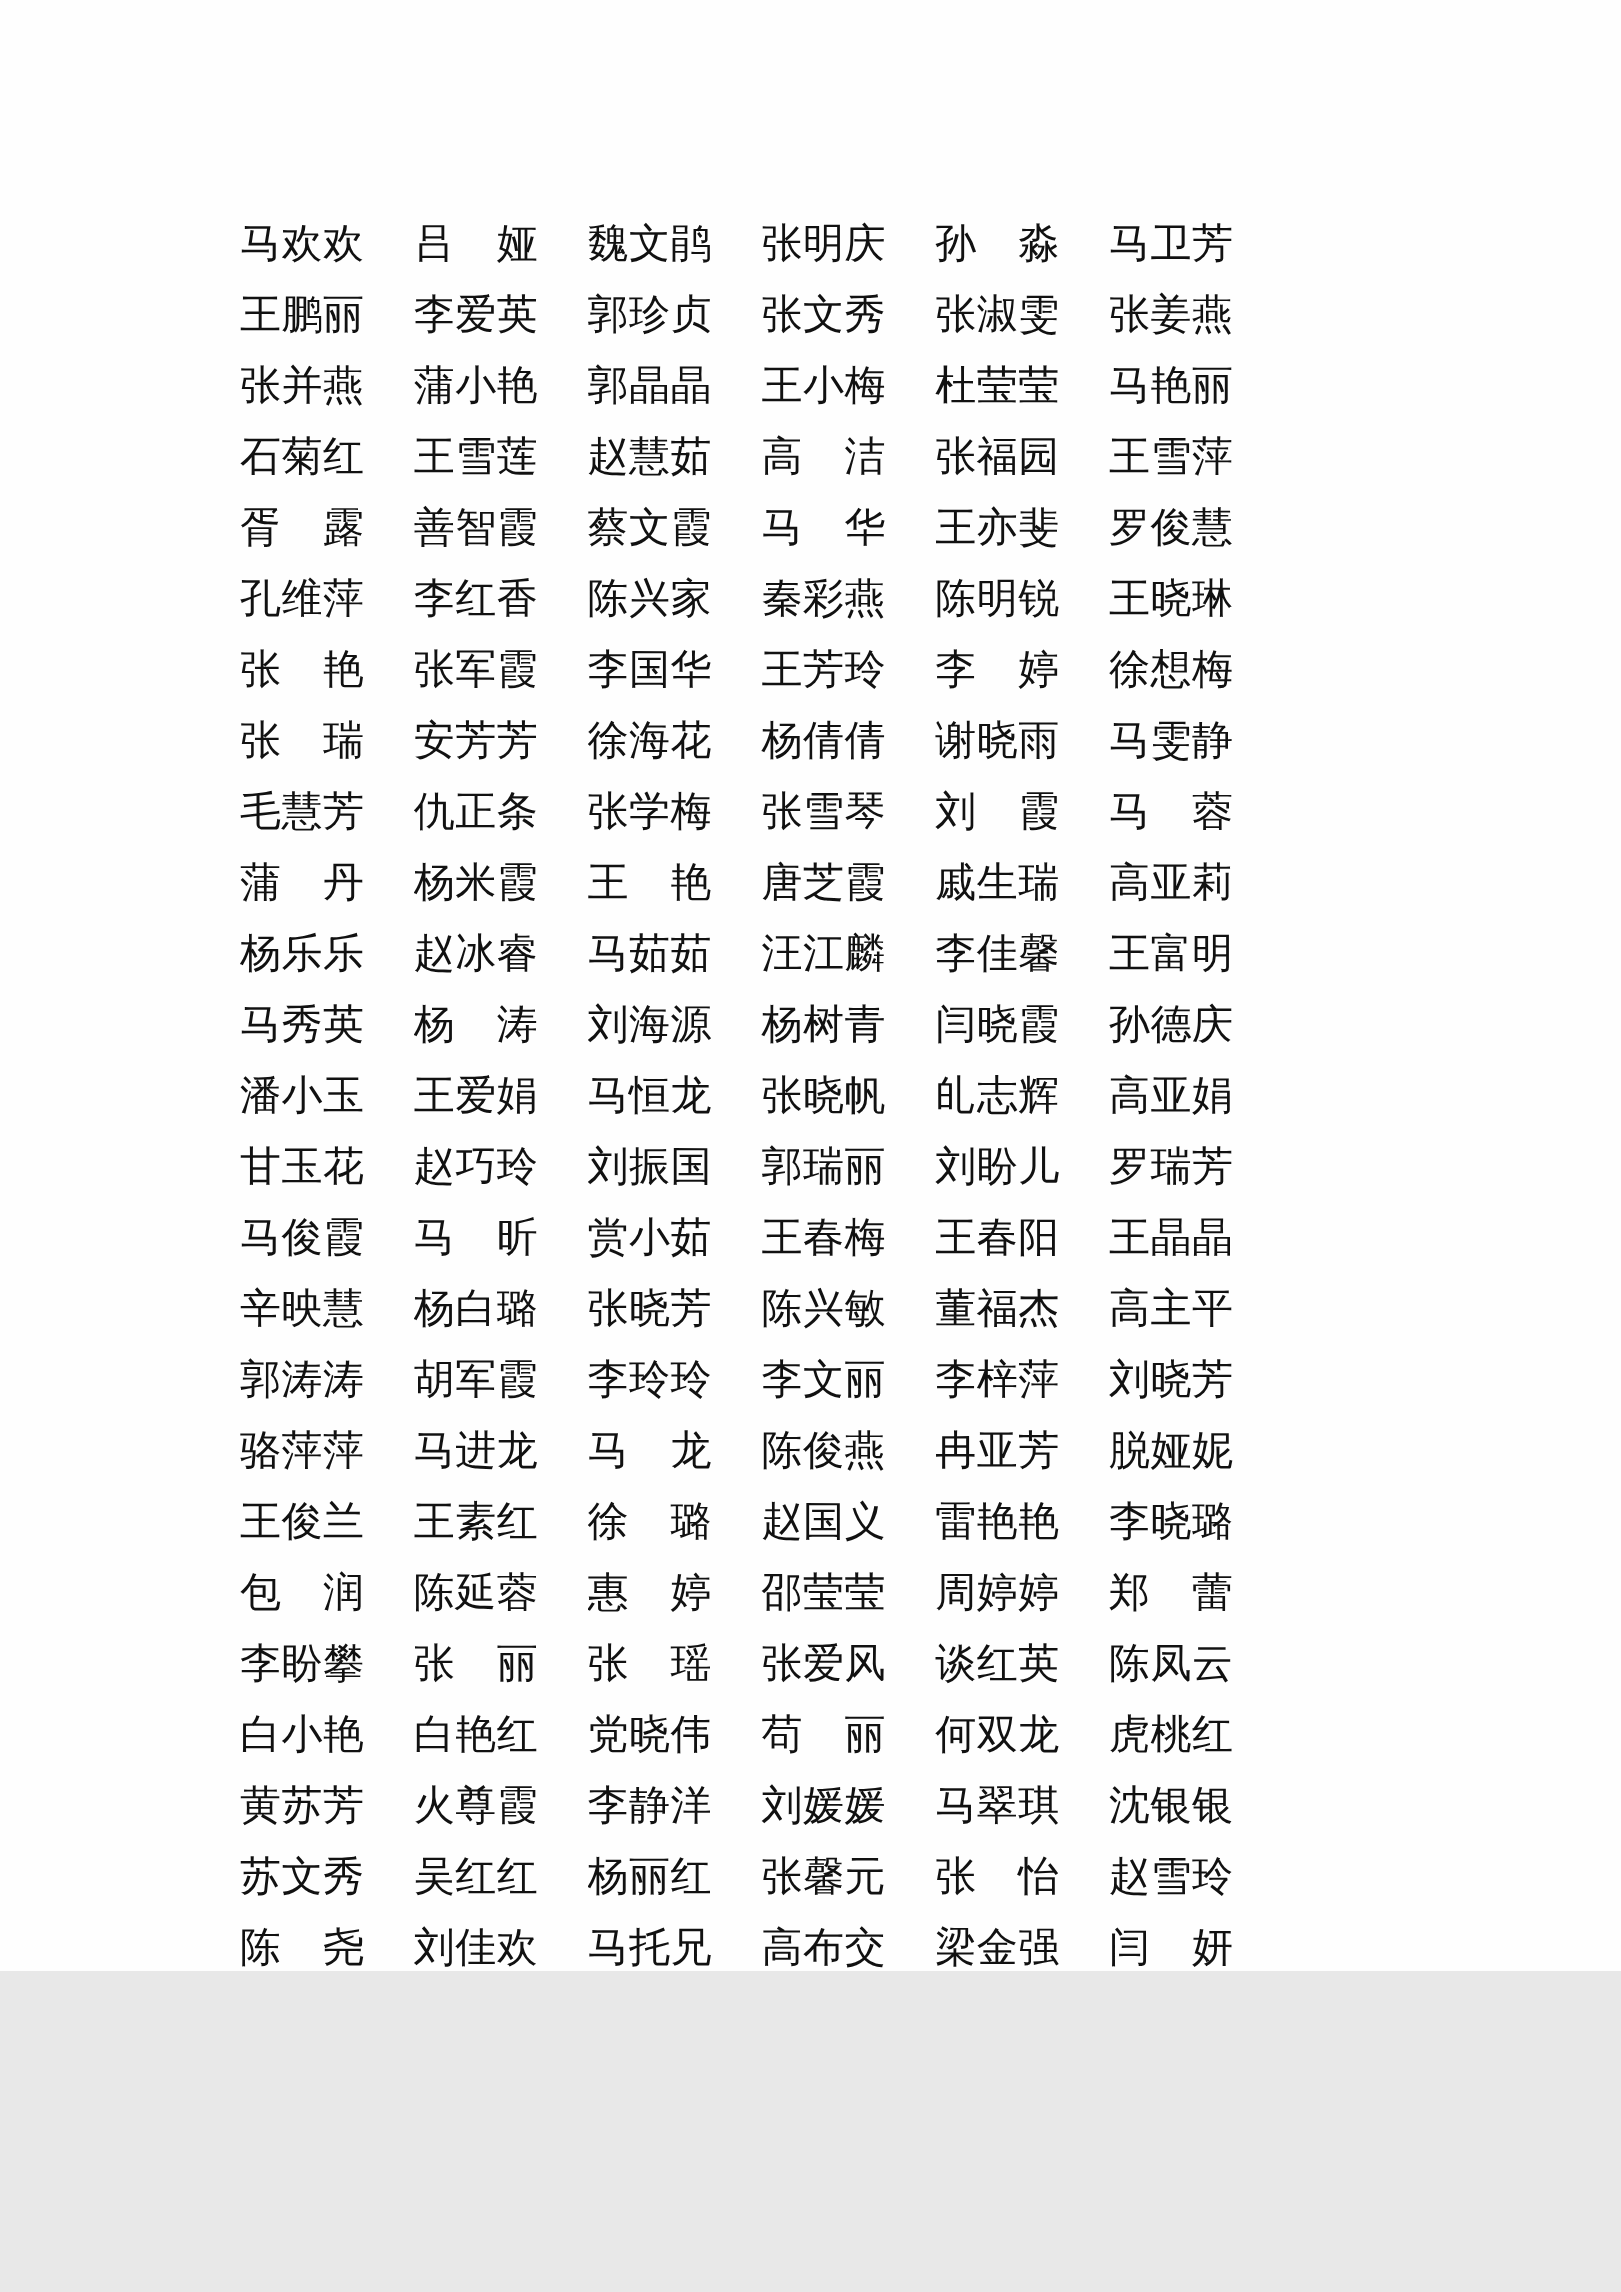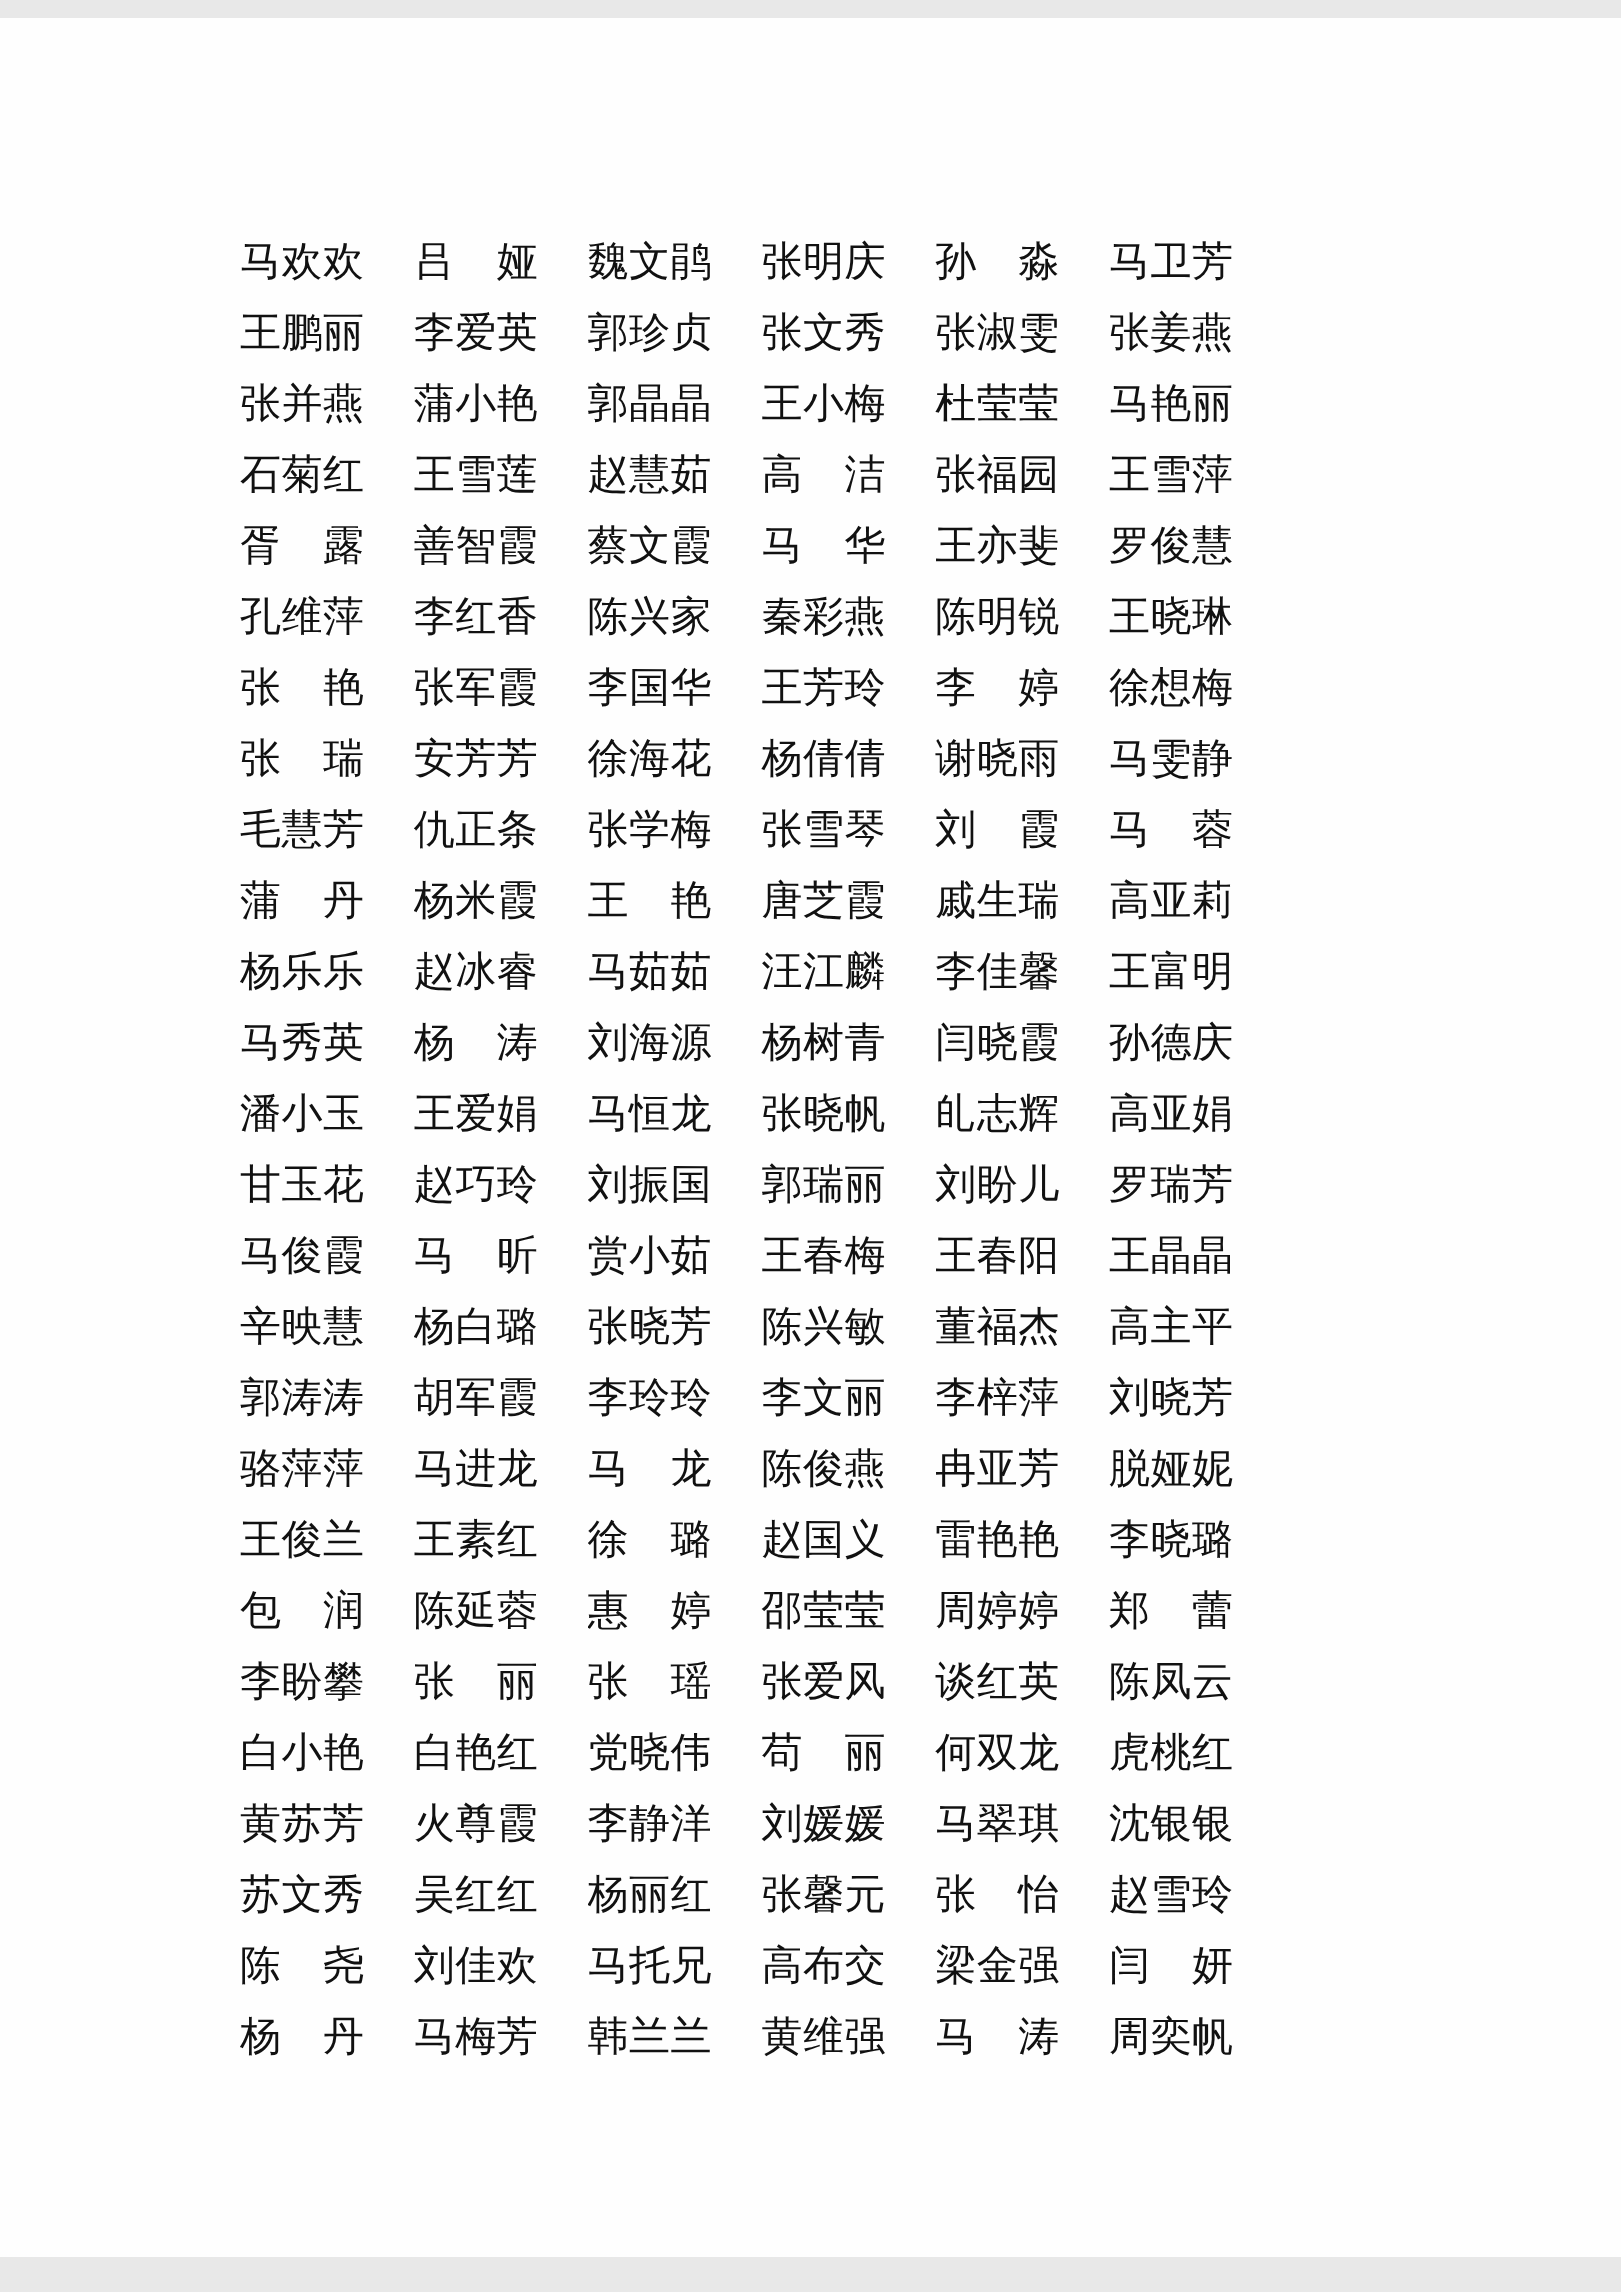--- a/index.html
+++ b/index.html
@@ -3,22 +3,22 @@
 <meta charset="utf-8">
 <style>
   html, body {
     margin: 0;
     padding: 0;
     background: #e8e8e8;
   }
   .page {
     position: relative;
     width: 1621px;
-    height: 2239px;
-    margin: 18px auto;
+    height: 1971px;
+    margin: 0 auto;
     background: #fefefe;
     color: #111;
     font-family: "Liberation Serif", "DejaVu Serif", serif;
     overflow: hidden;
   }
   .name-grid {
     position: absolute;
     left: 240px;
     top: 208px;
     width: 993px;

